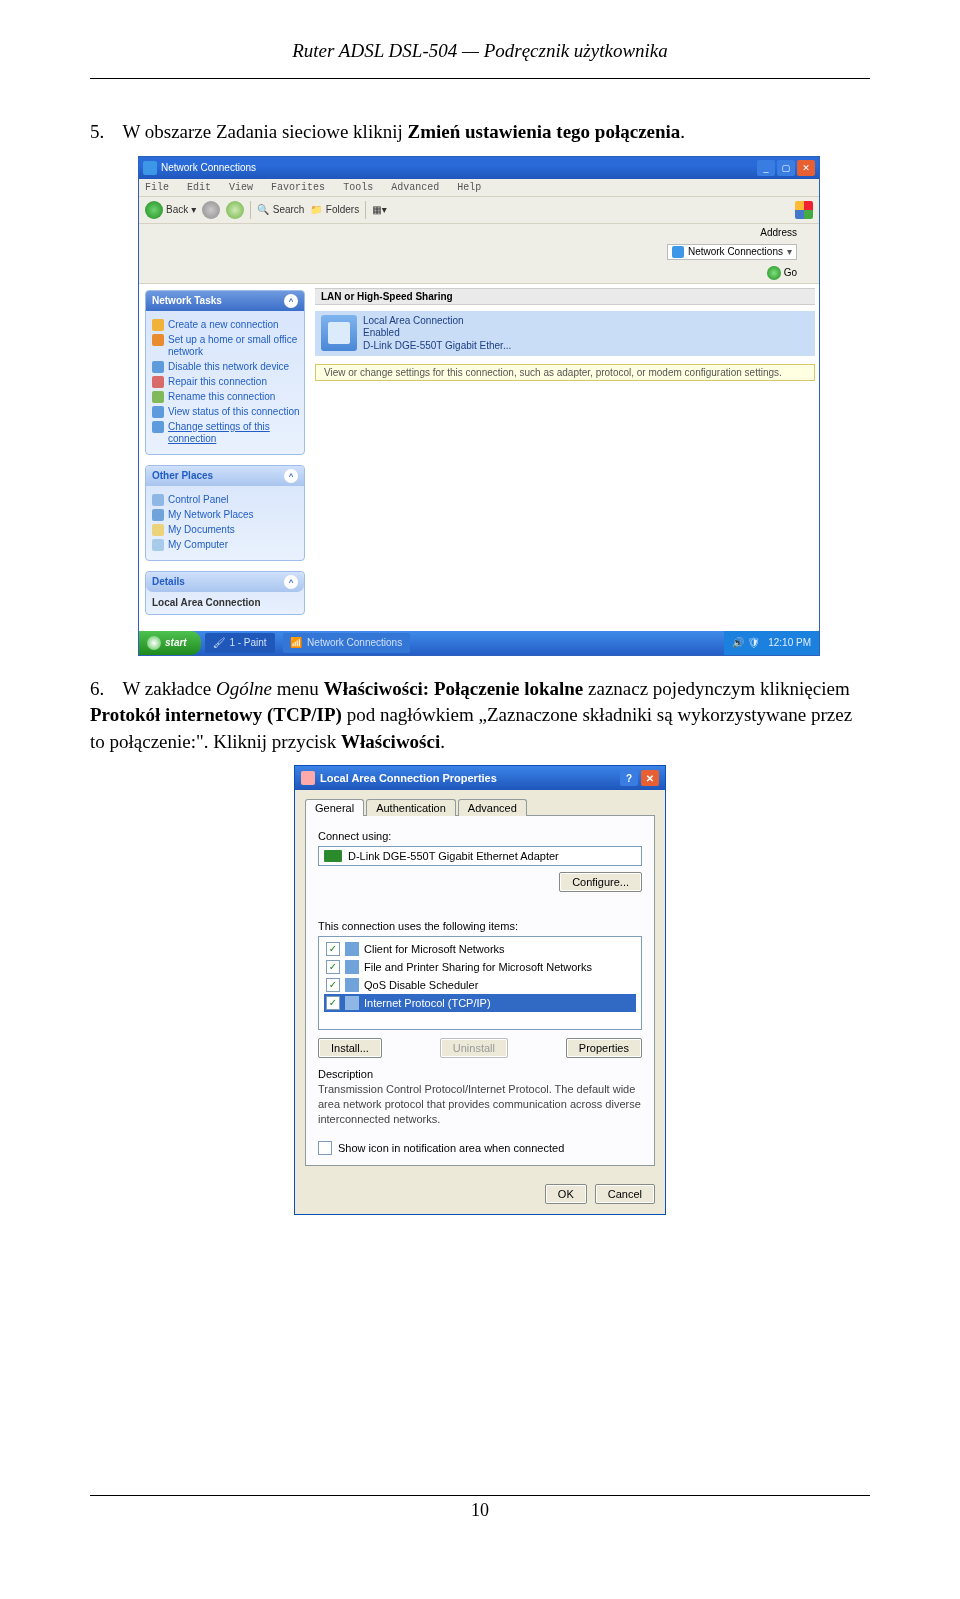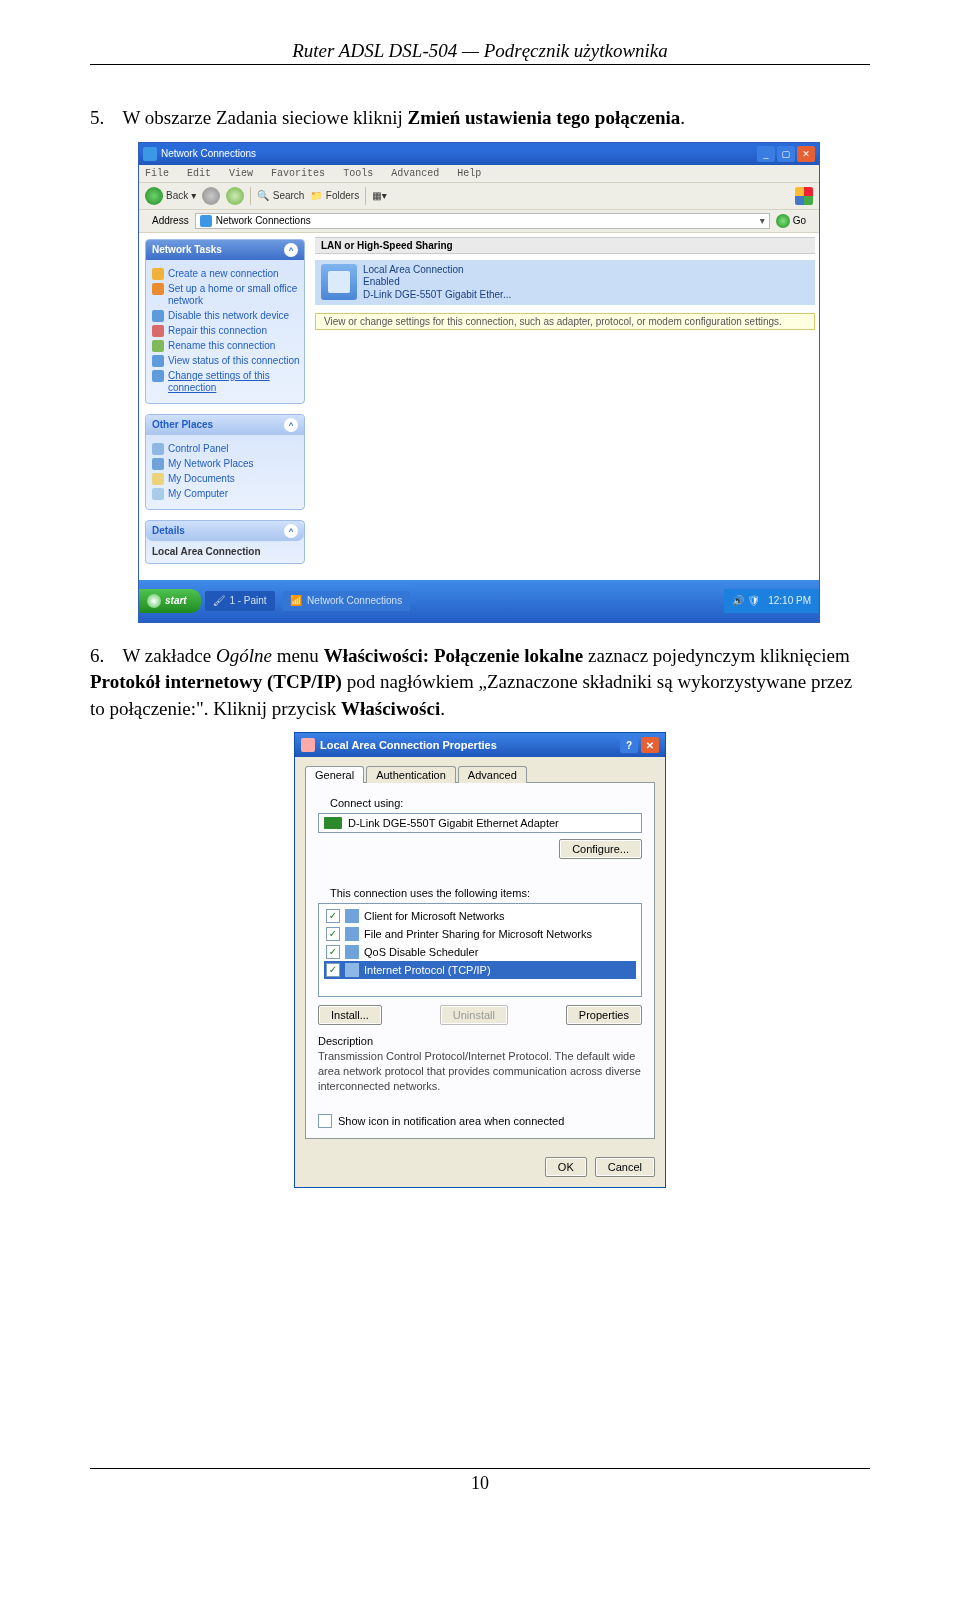--- a/index.html
+++ b/index.html
@@ -10,21 +10,21 @@
     width: 960px;
   }
   .page {
     padding: 40px 90px 60px 90px;
   }
   .header-title {
     text-align: center;
     font-style: italic;
     font-size: 19px;
     border-bottom: 1.5px solid #000;
-    padding-bottom: 2px;
+    padding-bottom: 16px;
     margin-bottom: 40px;
   }
   .step {
     font-size: 19px;
     line-height: 1.4;
     margin: 10px 0 10px 0;
   }
   .step .num { display:inline-block; width:28px; }
 
   
@@ -51,40 +51,40 @@
   .ss1-menu{background:#efeee6;padding:3px 6px;color:#555;border-bottom:1px solid #d5d2c3;font-family:Liberation Mono, monospace;}
   .ss1-menu span{margin-right:12px;}
   .ss1-toolbar{background:#efeee6;padding:4px 6px;display:flex;align-items:center;gap:6px;border-bottom:1px solid #d5d2c3;}
   .tbtn{display:flex;align-items:center;gap:3px;color:#333;}
   .circ{width:18px;height:18px;border-radius:50%;}
   .grn{background:radial-gradient(#6dd26d,#1e8a1e);}
   .gry{background:radial-gradient(#c9c9c9,#8b8b8b);}
   .winlogo{width:18px;height:18px;margin-left:auto;background:
     conic-gradient(#e23,#e23 90deg,#4a4 90deg,#4a4 180deg,#47c 180deg,#47c 270deg,#fb3 270deg);
     border-radius:2px;}
-  .ss1-addr{background:#efeee6;padding:3px 13px;display:flex;align-items:center;gap:6px;border-bottom:1px solid #d5d2c3;}
+  .ss1-addr{background:#efeee6;padding:3px 22px;display:flex;align-items:flex-end;gap:6px;border-bottom:1px solid #d5d2c3;flex-direction:column;}
   .ss1-addr .addrbox{flex:1;background:#fff;border:1px solid #bbb;padding:1px 4px;display:flex;align-items:center;gap:4px;}
   .go{display:flex;align-items:center;gap:3px;}
   .go .g{width:14px;height:14px;border-radius:50%;background:radial-gradient(#7de07d,#1e8a1e);}
   .ss1-body{display:flex;min-height:320px;background:#fff;}
   .ss1-side{width:160px;padding:6px;}
   .xp-panel{background:linear-gradient(#d6e4fb,#e9f1fd);border:1px solid #9fbde8;border-radius:4px;margin-bottom:10px;}
   .xp-panel-hd{background:linear-gradient(#6f9adf,#3b6ec9);color:#fff;padding:3px 6px;font-weight:bold;border-radius:3px 3px 0 0;display:flex;align-items:center;justify-content:space-between;}
   .xp-panel-hd .chev{width:14px;height:14px;border-radius:50%;background:#fff;color:#3b6ec9;display:flex;align-items:center;justify-content:center;font-size:8px;}
   .xp-panel-bd{padding:5px 4px 6px 6px;}
   .task{display:flex;align-items:flex-start;gap:4px;color:#215dc6;margin:3px 0;line-height:1.2;}
   .task .ic{width:12px;height:12px;flex:none;border-radius:2px;}
   .ss1-main{flex:1;padding:4px;}
   .grp-hdr{background:#eaeaea;padding:2px 6px;font-weight:bold;border-top:1px solid #ccc;border-bottom:1px solid #ccc;}
   .conn{display:flex;align-items:center;gap:6px;background:#c9ddf6;padding:4px 6px;margin-top:6px;}
   .conn .big{width:36px;height:36px;background:linear-gradient(#7fb4ee,#4a87d6);border-radius:3px;position:relative;}
   .conn .big:before{content:"";position:absolute;inset:7px;background:#dcebfb;border-radius:2px;}
   .conn .txt{color:#1c3f84;line-height:1.25;}
   .statusline{background:#ffffe1;border:1px solid #d6c96a;margin-top:8px;padding:2px 8px;color:#555;}
-  .ss1-taskbar{height:42px;background:linear-gradient(#3f8be9,#245ec6);display:flex;align-items:center;}
+  .ss1-taskbar{height:24px;background:linear-gradient(#3f8be9,#245ec6);display:flex;align-items:center;}
   .startbtn{height:24px;padding:0 14px 0 8px;background:linear-gradient(#4fc24f,#1e8a1e);color:#fff;font-style:italic;font-weight:bold;display:flex;align-items:center;border-radius:0 10px 10px 0;gap:4px;}
   .startbtn .orb{width:14px;height:14px;border-radius:50%;background:radial-gradient(#fff,#4fc24f);}
   .tbitem{height:20px;margin:0 4px;padding:0 8px;background:#1f58b8;color:#cfe0fb;display:flex;align-items:center;border-radius:2px;gap:4px;}
   .tray{margin-left:auto;height:24px;padding:0 8px;background:#1c80df;color:#dfeefe;display:flex;align-items:center;gap:8px;}
 
   
   .ss2 {
     width: 370px;
     margin: 10px auto 0 auto;
     font-family: Tahoma, Arial, sans-serif;
@@ -101,36 +101,36 @@
   }
   .ss2-titlebar .ic{width:14px;height:14px;background:#faa;border-radius:2px;margin-right:5px;position:relative;}
   .ss2-titlebar .spacer{flex:1;}
   .ss2-titlebar .help{width:18px;height:16px;border-radius:2px;background:#3a7de2;color:#fff;display:flex;align-items:center;justify-content:center;font-size:10px;margin-right:3px;}
   .ss2-titlebar .close{width:18px;height:16px;border-radius:2px;background:#e76033;color:#fff;display:flex;align-items:center;justify-content:center;font-size:10px;}
   .ss2-body{padding:8px 10px 10px 10px;}
   .tabs{display:flex;align-items:flex-end;margin-bottom:0;}
   .tab{padding:2px 9px;border:1px solid #919b9c;border-bottom:none;background:#ece9d8;border-radius:3px 3px 0 0;margin-right:2px;position:relative;top:1px;}
   .tab.active{background:#fcfcfe;z-index:2;}
   .tabpane{border:1px solid #919b9c;background:#fcfcfe;padding:10px 12px;}
-  .label{margin:4px 12px;}
+  .label{margin:4px 0;}
   .sunken{background:#fff;border:1px solid #7f9db9;padding:3px 5px;}
   .adapter{display:flex;align-items:center;gap:6px;}
   .adapter .nic{width:18px;height:12px;background:#2b8a2b;border-radius:1px;}
   .rbtnrow{display:flex;justify-content:flex-end;margin:6px 0 28px 0;}
   .btn{background:#ece9d8;border:1px solid #848a84;border-radius:2px;padding:3px 12px;box-shadow:0 0 0 1px #fff inset;}
   .btn.disabled{color:#9a9a9a;border-color:#bdbdbd;}
   .complist{height:86px;overflow:hidden;}
   .comp{display:flex;align-items:center;gap:5px;padding:2px 2px;}
   .comp.sel{background:#316ac5;color:#fff;}
   .chk{width:12px;height:12px;border:1px solid #7f9db9;background:#fff;display:flex;align-items:center;justify-content:center;font-size:10px;line-height:1;color:#1b7f1b;}
   .comp .cic{width:14px;height:14px;}
   .btnrow3{display:flex;justify-content:space-between;margin-top:8px;}
   .descbox{margin-top:10px;}
   .descbox .desc{color:#444;line-height:1.35;margin-top:2px;}
-  .showicon{display:flex;align-items:center;gap:6px;margin-top:20px;}
+  .showicon{display:flex;align-items:center;gap:6px;margin-top:14px;}
   .dlg-bottom{display:flex;justify-content:flex-end;gap:8px;padding:8px 10px 10px 10px;}
 
   .footer{border-top:1.5px solid #000;text-align:center;margin-top:280px;padding-top:4px;font-size:18px;}
 </style>
 </head>
 <body>
 
 <div class="page">
   <div class="header-title">Ruter ADSL DSL-504 — Podręcznik użytkownika</div>
 

